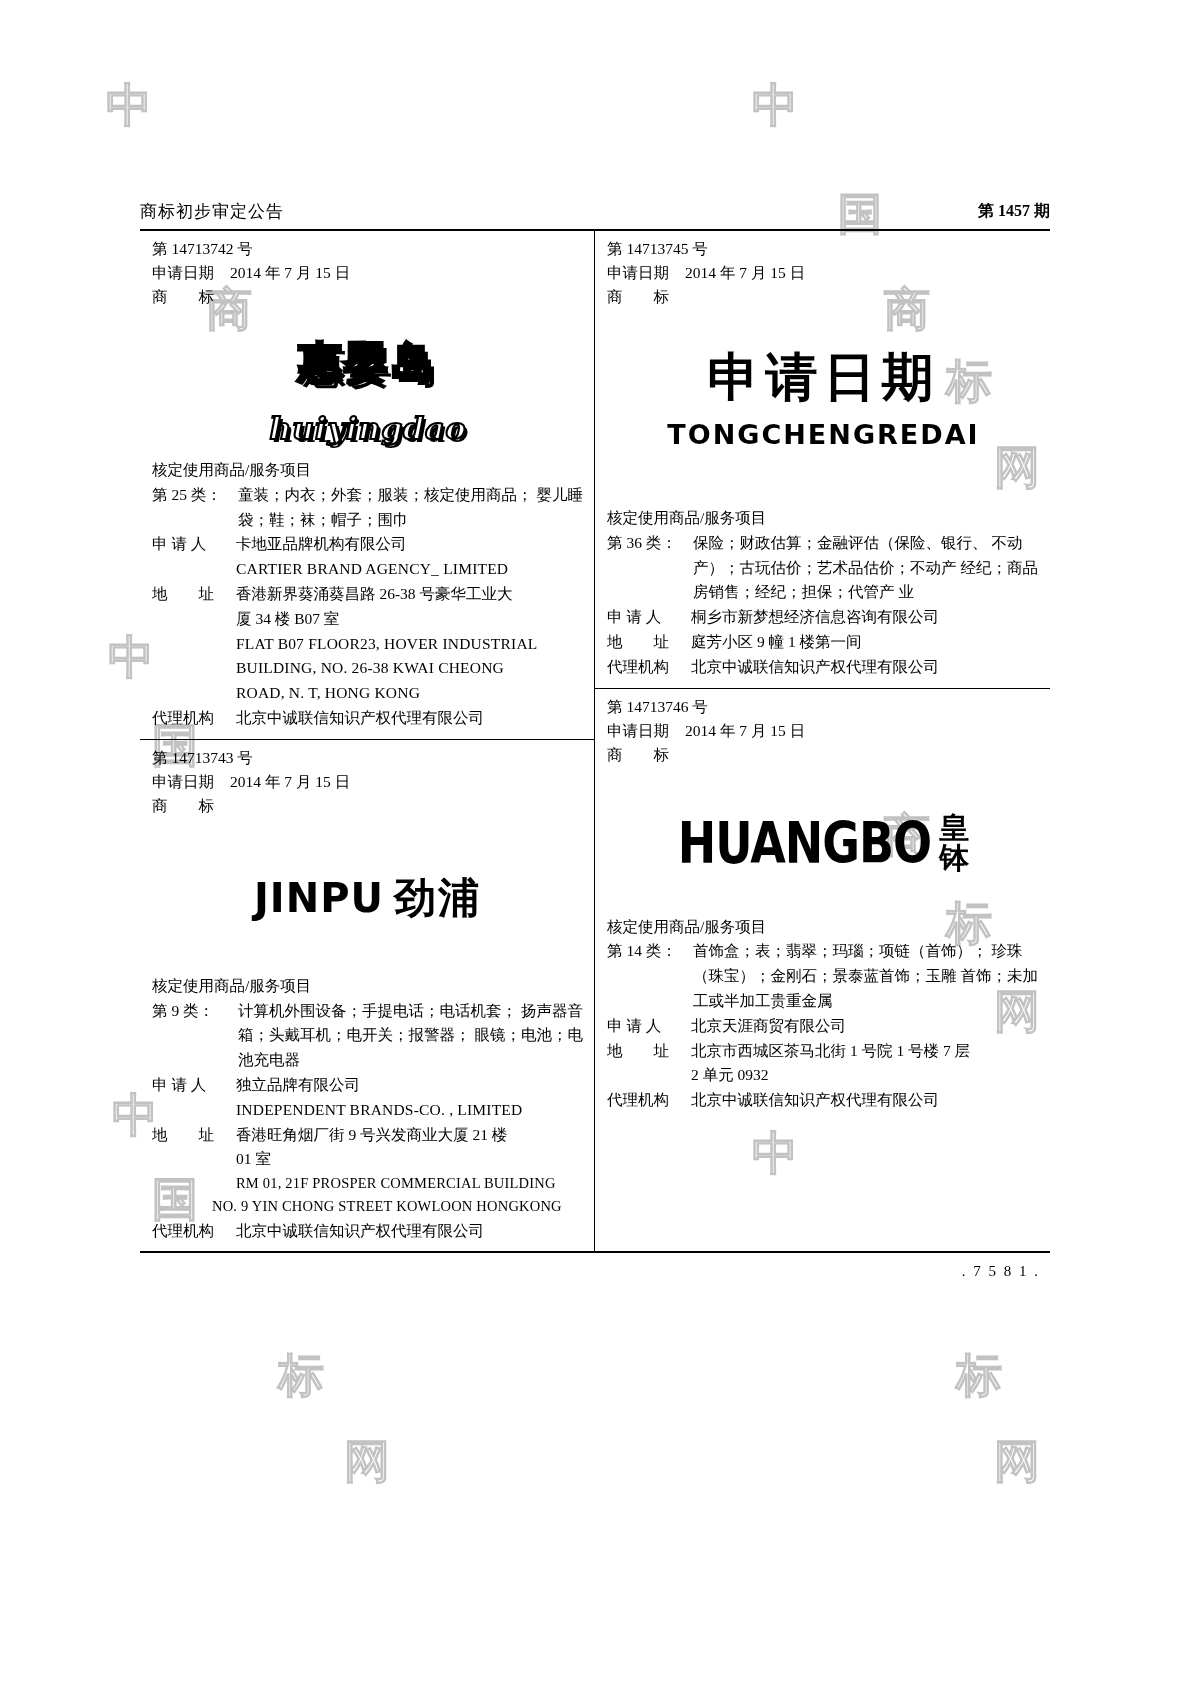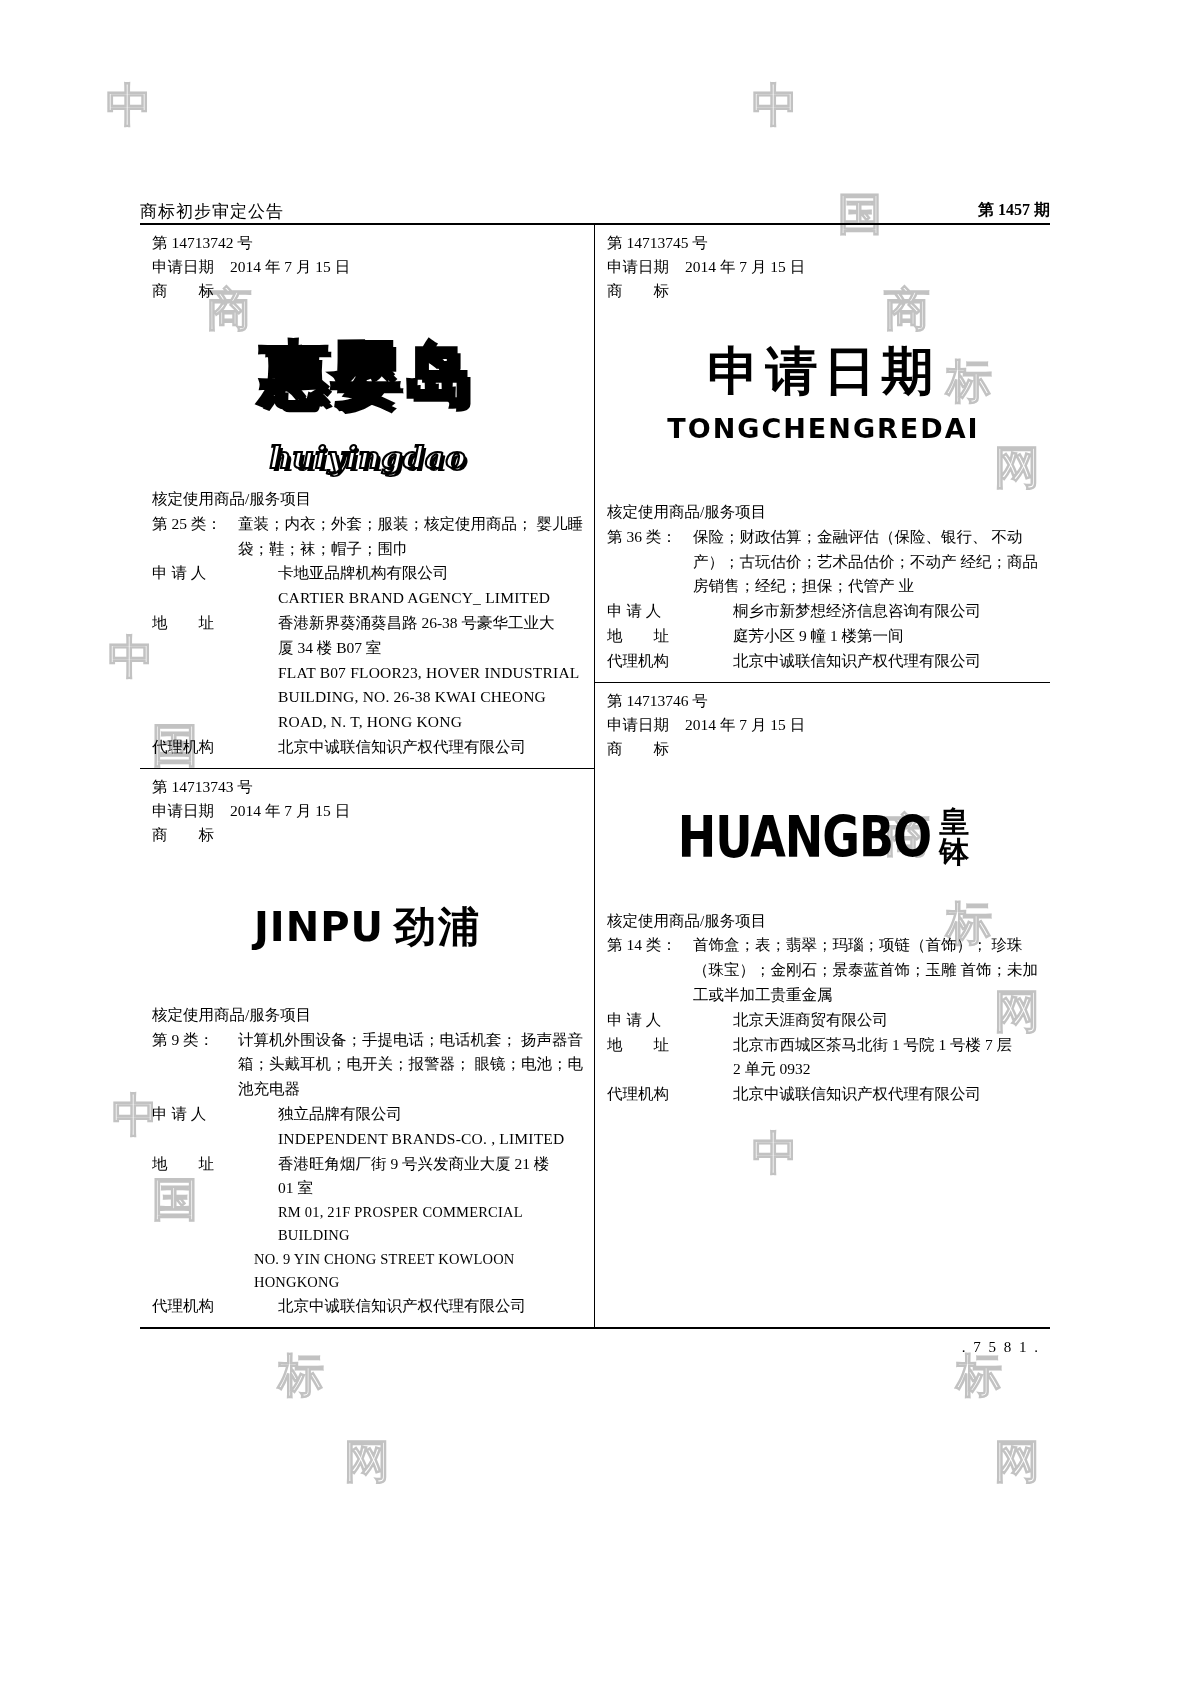--- a/index.html
+++ b/index.html
@@ -38,24 +38,24 @@
   .page {
     position: absolute;
     left: 140px;
     top: 200px;
     width: 910px;
     z-index: 2;
   }
 
   .header {
     display: flex;
-    align-items: flex-start;
+    align-items: center;
     justify-content: space-between;
     border-bottom: 2px solid #000;
-    padding-bottom: 0;
+    padding-bottom: 6px;
     font-size: 17px;
   }
   .header .title { letter-spacing: 1px; }
   .header .issue { font-size: 16px; font-weight: 600; }
 
   .grid {
     display: flex;
     border-bottom: 2px solid #000;
   }
   .col {
@@ -92,21 +92,20 @@
   .sec-title {
     font-size: 15.5px;
     line-height: 1.6;
     margin-top: 2px;
   }
 
   .kv {
     display: flex;
     font-size: 15.5px;
     line-height: 1.6;
-    gap: 42px;
   }
   .kv .k {
     flex: 0 0 78px;
     white-space: nowrap;
   }
   .kv .v {
     flex: 1 1 auto;
     padding-left: 6px;
   }
   .kv .v .ind {
@@ -118,26 +117,25 @@
   .lat { font-family: "Liberation Serif", serif; letter-spacing: .2px; }
 
   
   .logo1 {
     text-align: center;
     padding: 26px 0 10px;
   }
   .logo1 .cn {
     font-family: "DejaVu Sans", sans-serif;
     font-weight: 700;
-    font-size: 68px;
+    font-size: 42px;
     letter-spacing: 4px;
     color: #737373;
     -webkit-text-stroke: 4px #000;
     text-shadow: 5px 5px 0 #000;
-    text-align: right;
   }
   .logo1 .py {
     margin-top: 20px;
     font-family: "DejaVu Serif", serif;
     font-style: italic;
     font-weight: 700;
     font-size: 30px;
     letter-spacing: 1px;
     color: #fff;
     -webkit-text-stroke: 2.2px #000;

